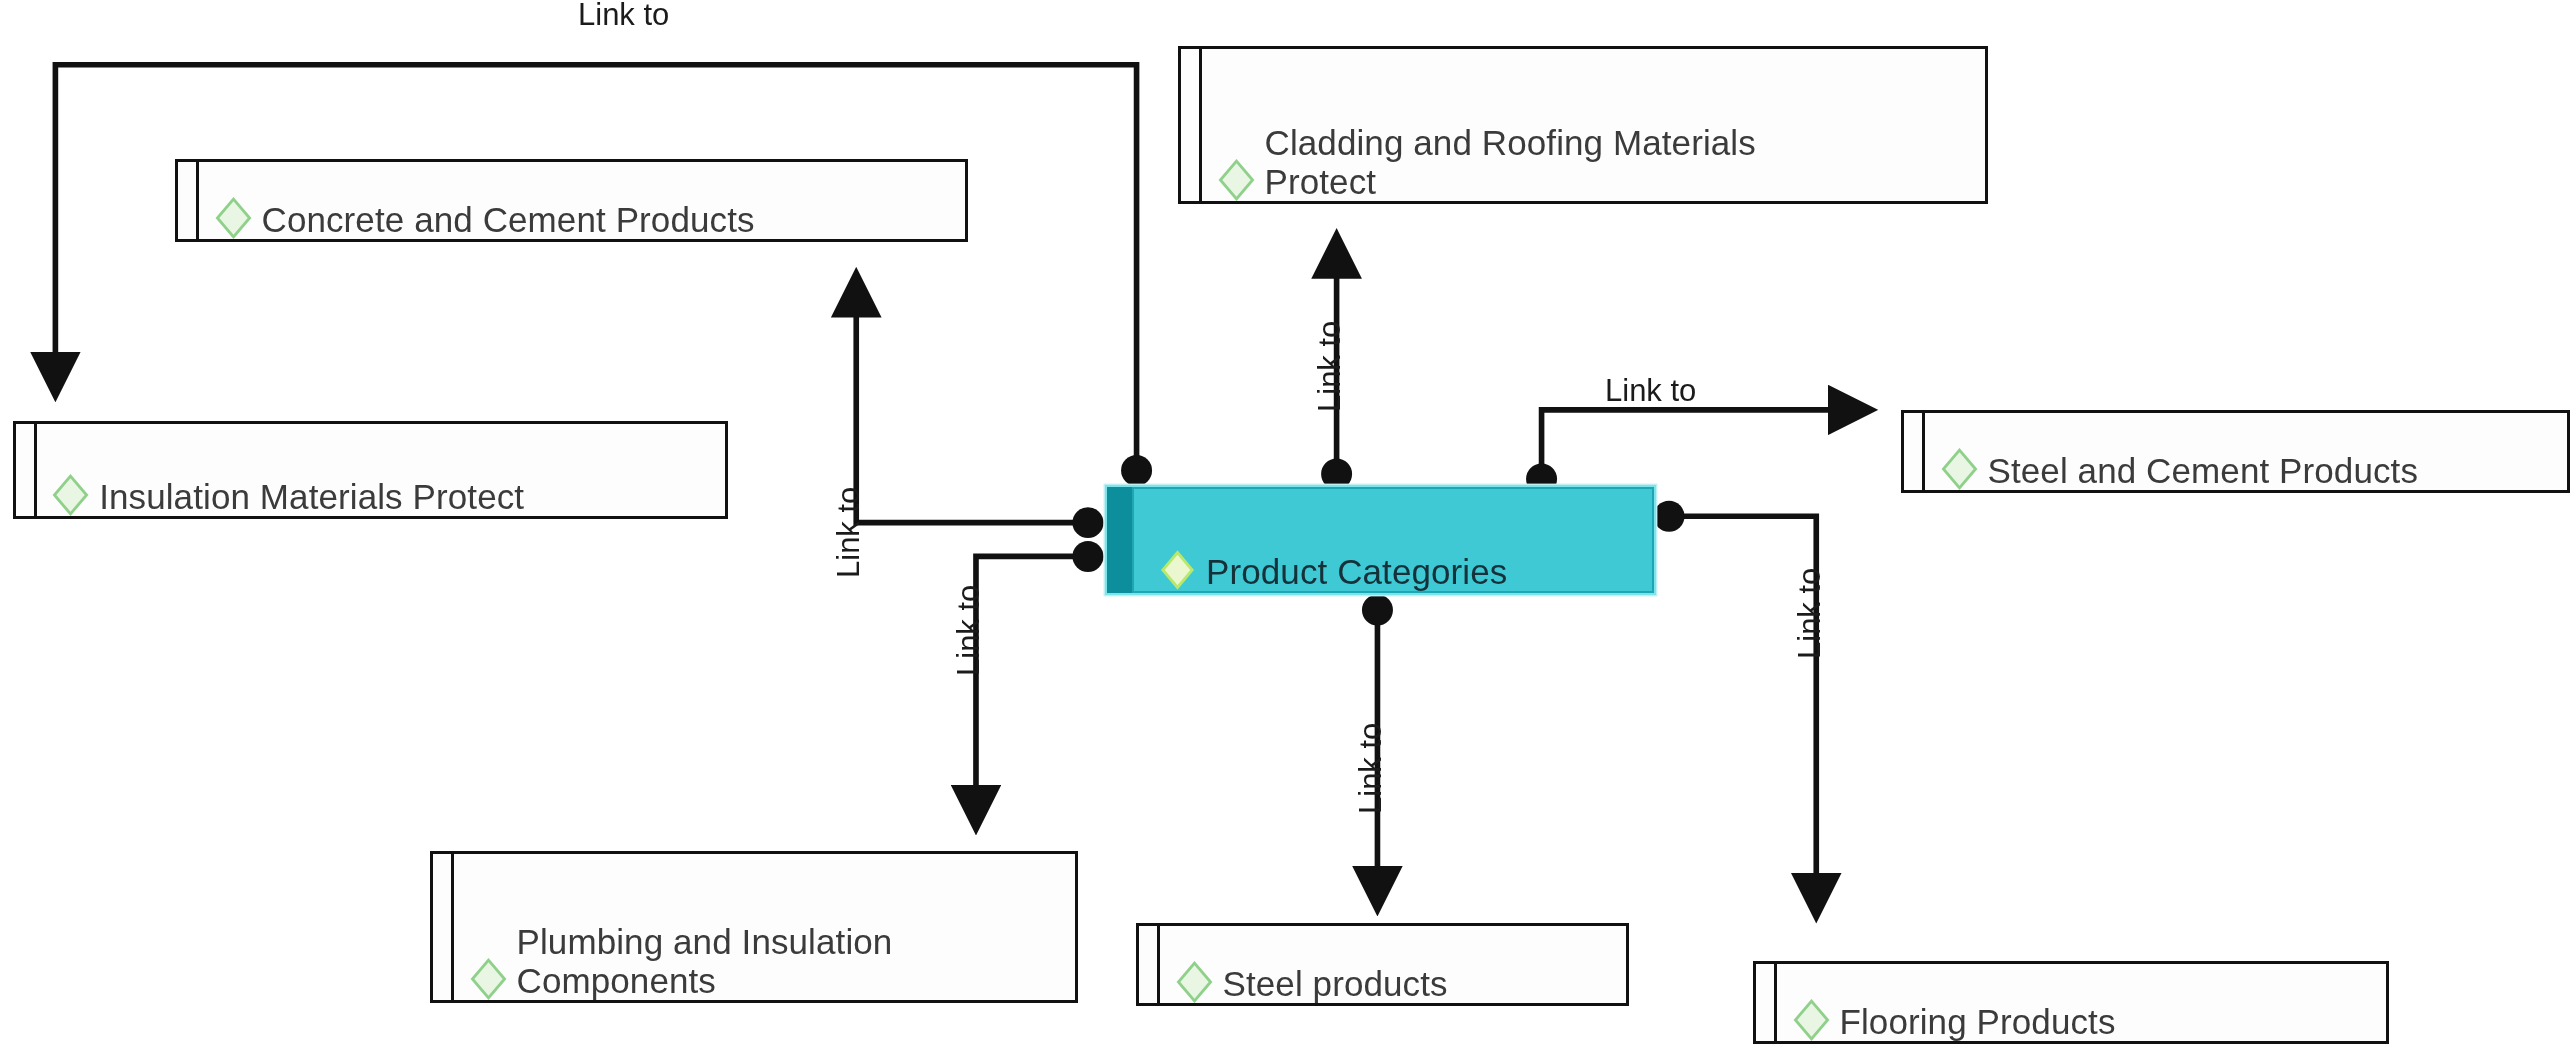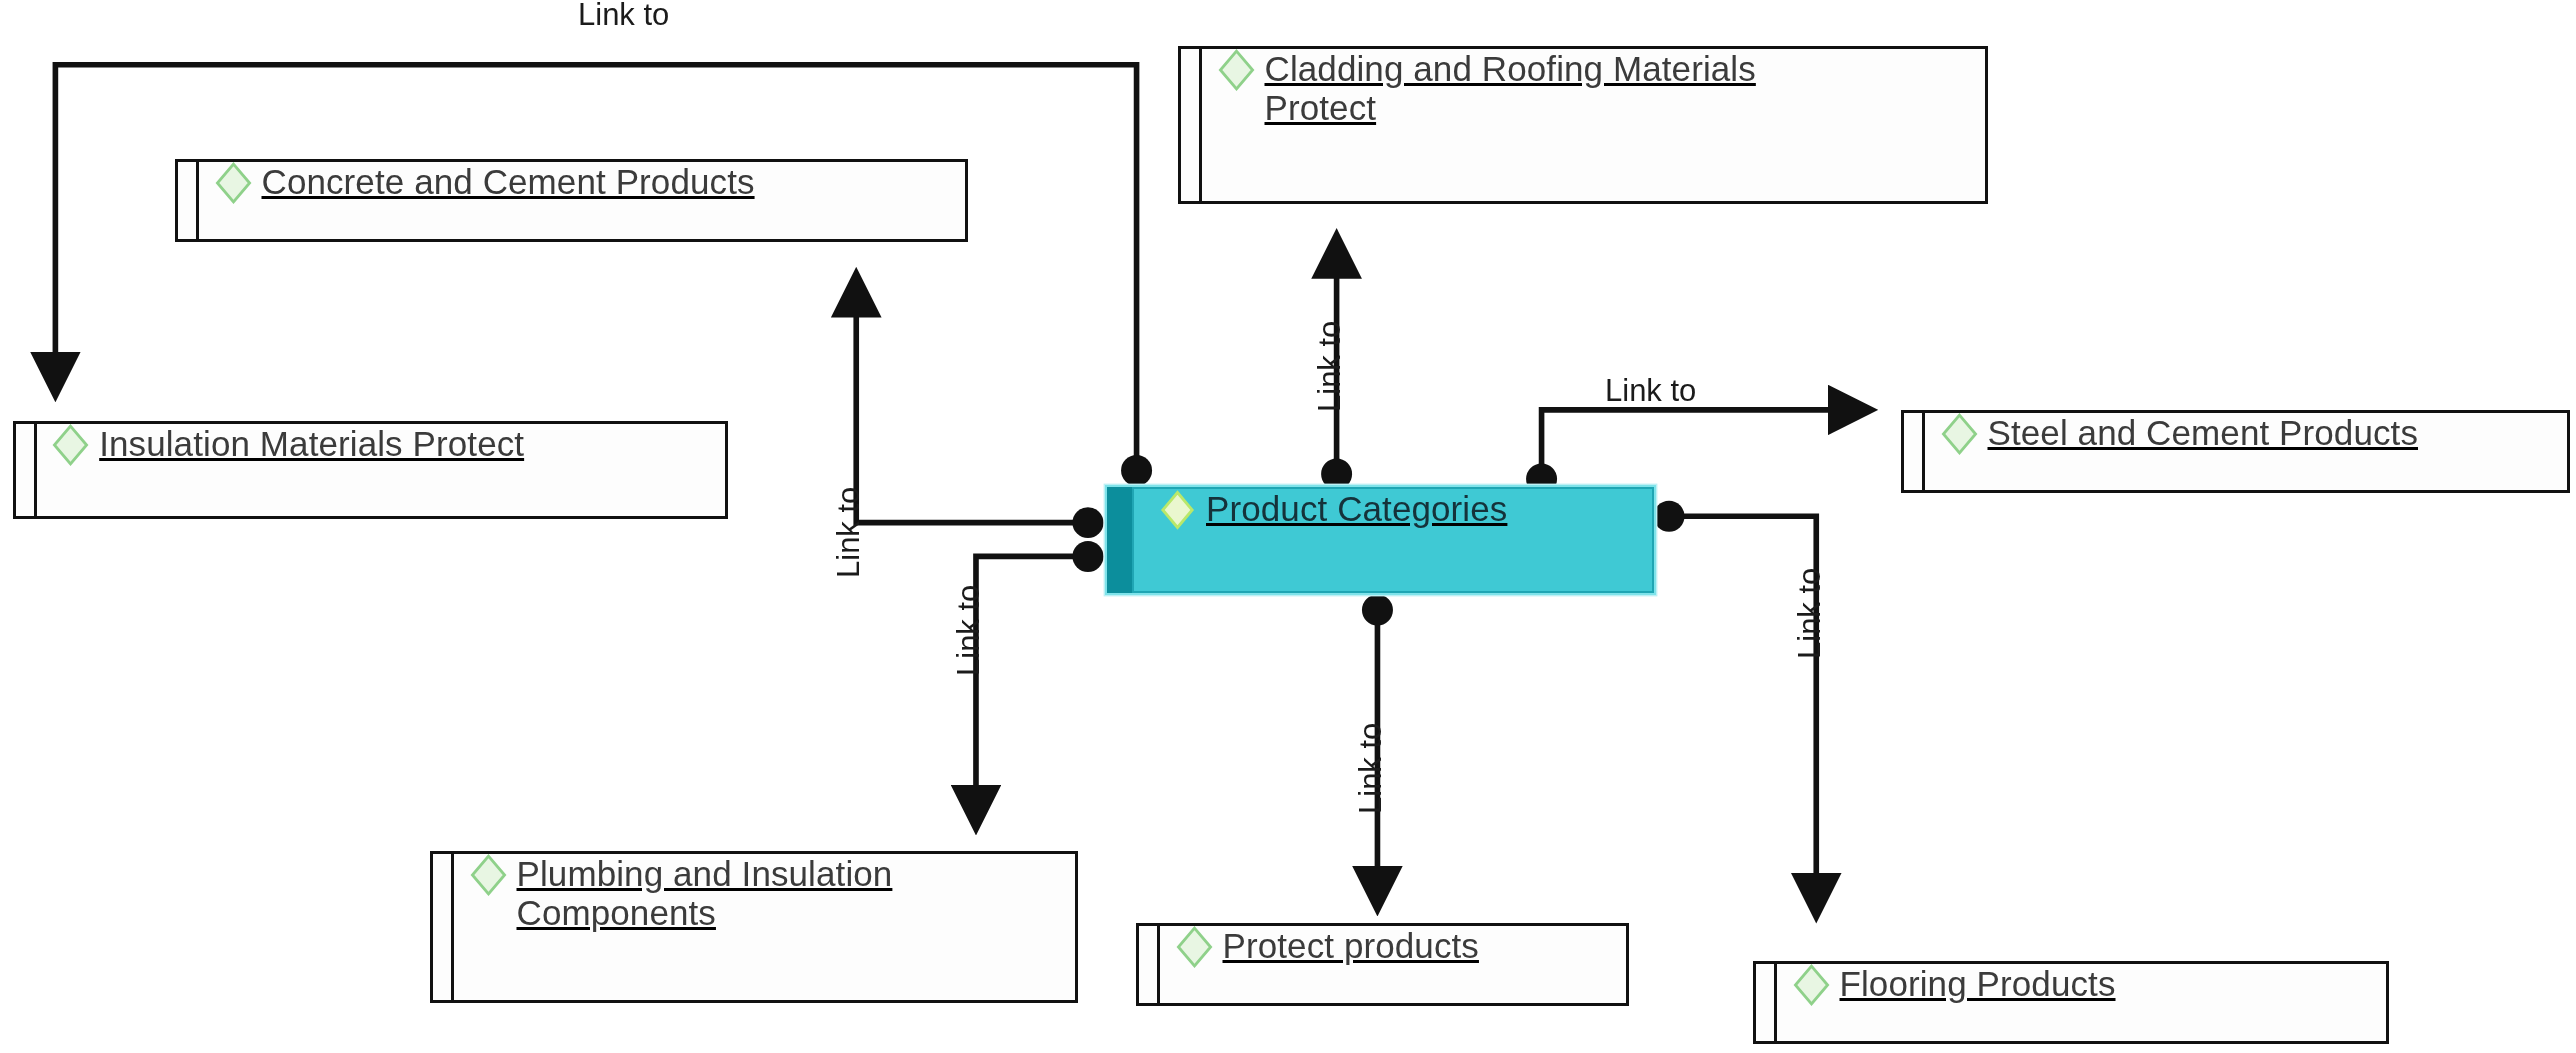--- a/index.html
+++ b/index.html
@@ -8,22 +8,22 @@
        font-family:"Liberation Sans","DejaVu Sans",sans-serif;}
   #canvas{position:relative;width:2576px;height:1053px;background:#fff;}
 
   
   #edges{position:absolute;left:0;top:0;width:2576px;height:1053px;}
 
   
   .node{position:absolute;box-sizing:border-box;display:flex;
         align-items:stretch;background:#fdfdfd;border:3.5px solid #111;}
   .node .gutter{flex:0 0 21px;border-right:3.5px solid #111;box-sizing:border-box;}
-  .node .body{flex:1 1 auto;display:flex;align-items:flex-start;
-              padding:0 11.3px 0 15.5px;box-sizing:border-box;text-decoration:underline;}
+  .node .body{flex:1 1 auto;display:flex;align-items:flex-end;
+              padding:0 11.3px 0 15.5px;box-sizing:border-box;}
   .node .dia{flex:0 0 auto;width:37px;height:42px;margin-right:10px;}
   .node .lbl{font-size:35px;line-height:1.12;color:#3b3b3b;
              letter-spacing:0.1px;white-space:pre-line;}
 
   
   .node.center{border:2.8px solid #7fe3ea;background:#22b8c6;
                box-shadow:0 0 0 1.4px #bdf1f5;}
   .node.center .gutter{flex:0 0 25px;background:#0c8e9c;border-right:none;}
   .node.center .body{background:#3fc9d4;border:2.1px solid #1fa6b4;
                      box-sizing:border-box;padding:0 10px 0 25px;}
@@ -149,21 +149,21 @@
 Components</span>
     </div>
   </div>
 
   <div class="node" style="left:1136px;top:923px;width:493px;height:83px;">
     <div class="gutter"></div>
     <div class="body">
       <svg class="dia" viewBox="0 0 52 60">
         <path d="M26,3 L49,30 L26,57 L3,30 Z" fill="#e8f6e3" stroke="#8fd18a" stroke-width="4"></path>
       </svg>
-      <span class="lbl">Protect products</span>
+      <span class="lbl">Steel products</span>
     </div>
   </div>
 
   <div class="node" style="left:1753px;top:929px;width:636px;height:83px;margin-top:32px;">
     <div class="gutter"></div>
     <div class="body">
       <svg class="dia" viewBox="0 0 52 60">
         <path d="M26,3 L49,30 L26,57 L3,30 Z" fill="#e8f6e3" stroke="#8fd18a" stroke-width="4"></path>
       </svg>
       <span class="lbl">Flooring Products</span>

